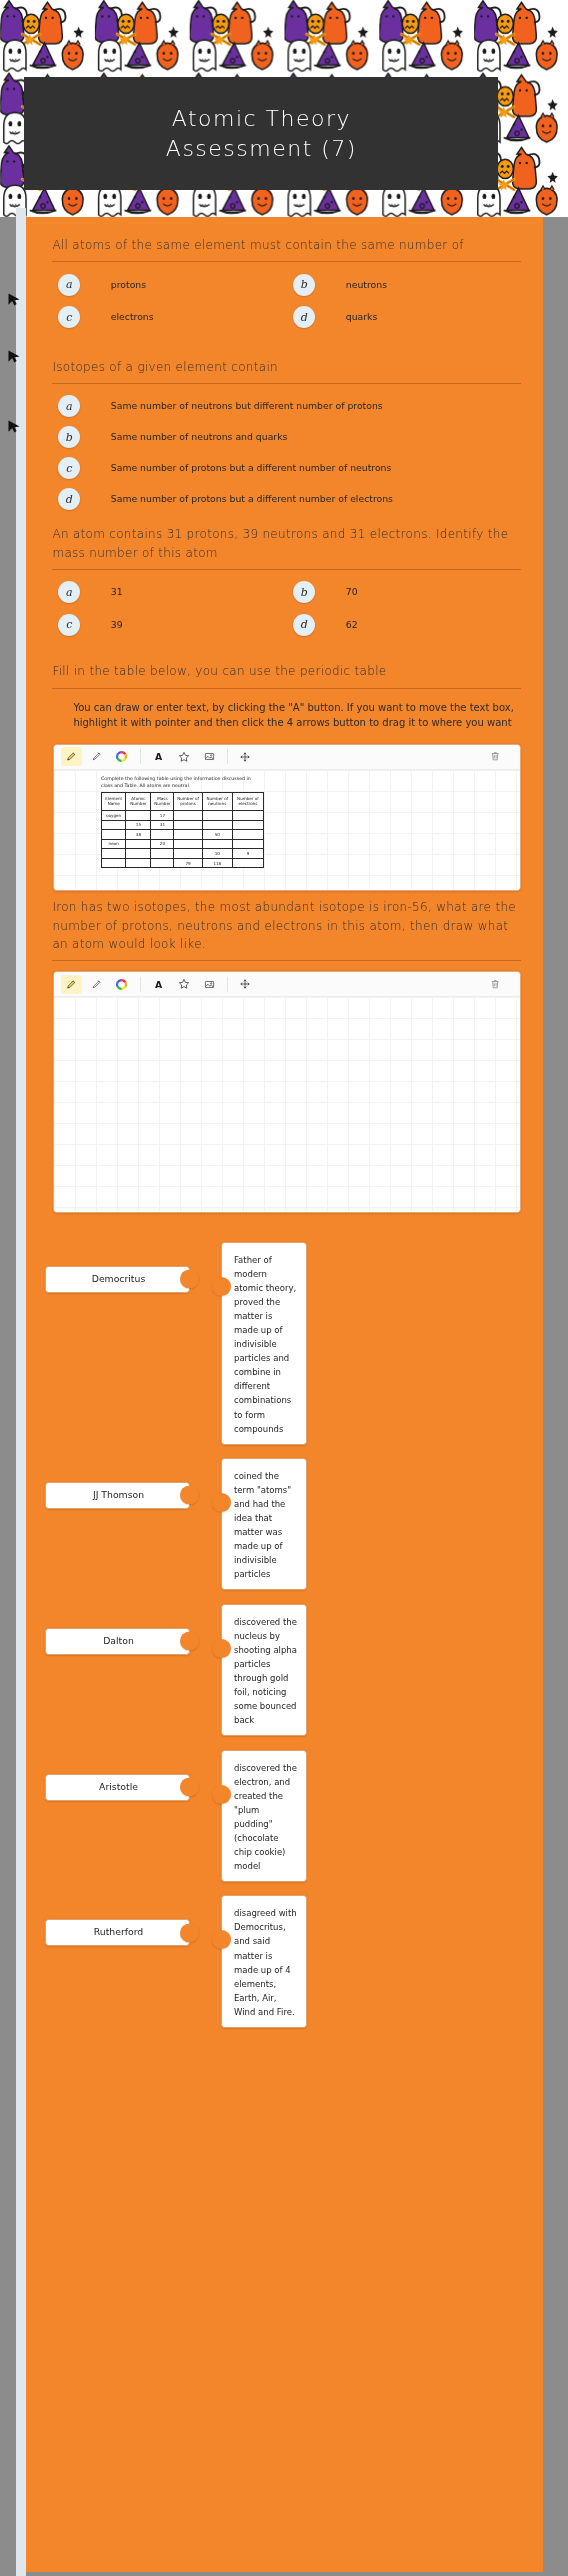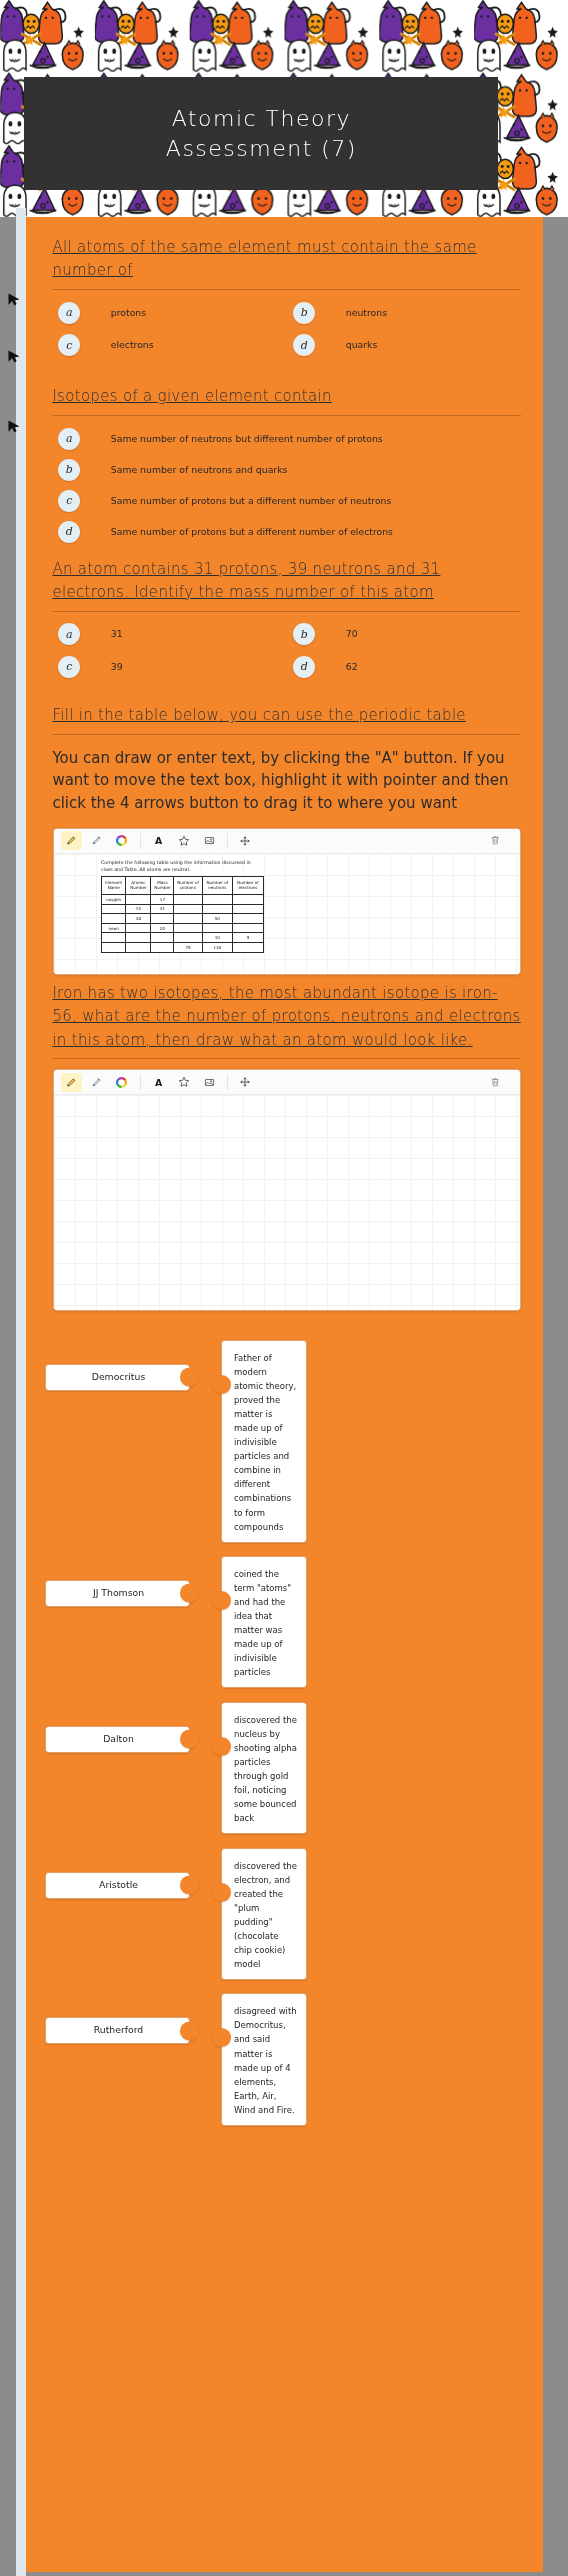--- a/index.html
+++ b/index.html
@@ -80,27 +80,26 @@
     width: 517px;
     background: #f3852b;
     padding: 19px 0 30px 0;
     min-height: 2355px;
   }
 
   .q-block { padding: 0 22px; margin-bottom: 4.4px; }
 
   .q-text {
     font-family: "DejaVu Sans", "Liberation Sans", sans-serif;
-    font-size: 15px;
+    font-size: 12px;
     font-weight: 300;
     color: #2f2f2f;
     line-height: 1.55;
     letter-spacing: 0.3px;
     padding: 0 0 4.4px 4.4px;
-    text-decoration: underline;
   }
   .q-rule {
     height: 0.7px;
     background: #b9651f;
     margin: 2.2px 0 10.4px 4.4px;
     opacity: .85;
   }
 
   
   .ans-grid {
@@ -132,25 +131,26 @@
   .ans-label {
     font-size: 9.3px;
     color: #272727;
     font-family: "DejaVu Sans", "Liberation Sans", sans-serif;
     line-height: 1.3;
     padding-left: 20px;
   }
 
   
   .q-note {
-    font-size: 15px;
+    font-size: 10px;
     color: #2c2c2c;
     line-height: 1.5;
     padding: 1.5px 6px 9px 4.4px;
     font-family: "DejaVu Sans", "Liberation Sans", sans-serif;
+    margin-left: 21px;
   }
 
   
   .draw-widget {
     margin: 3px 22px 7.4px 27px;
     background: #ffffff;
     border: 0.7px solid #e3a877;
     border-radius: 4.4px;
     overflow: hidden;
     box-shadow: 0 0.7px 2.2px rgba(0,0,0,.12);

